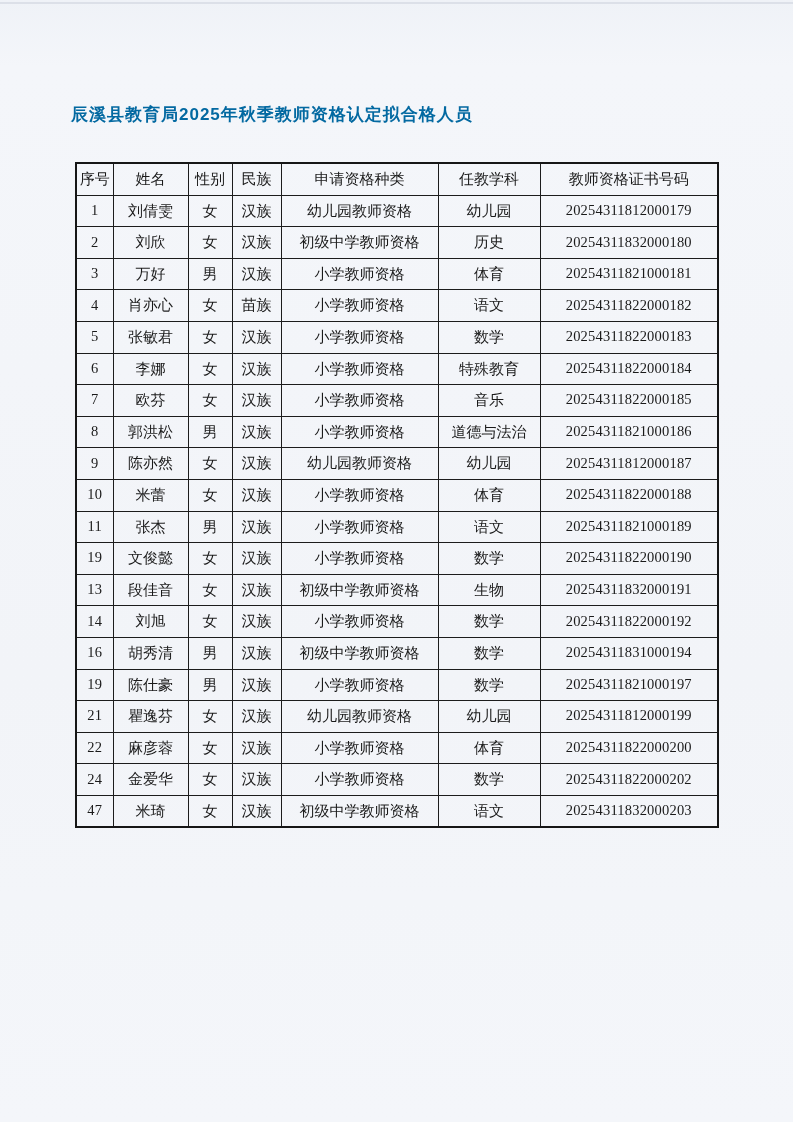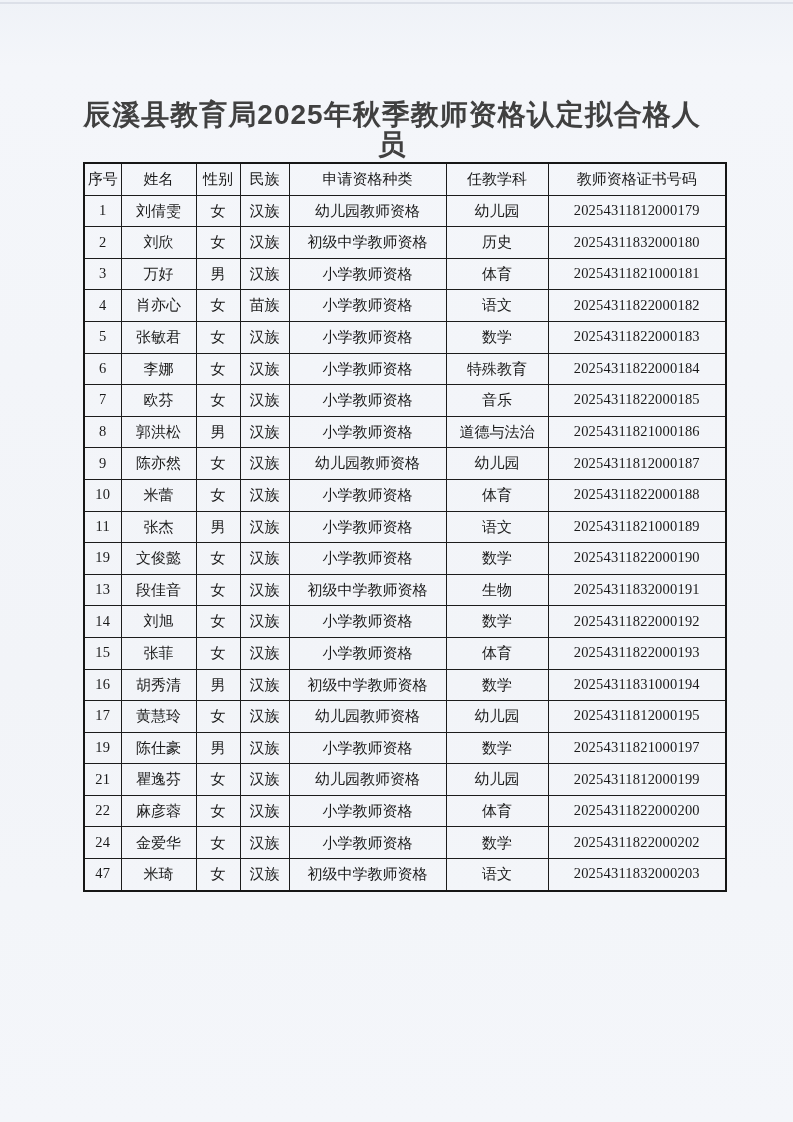--- a/index.html
+++ b/index.html
@@ -21,31 +21,31 @@
     left: 0;
     width: 100%;
     height: 2px;
     background: #dce0e8;
   }
   .doc-title {
     position: absolute;
     top: 100px;
     left: 71px;
     width: 642px;
-    text-align: center;
+    text-align: left;
     font-family: "Liberation Sans", "DejaVu Sans", sans-serif;
     font-weight: bold;
-    font-size: 28px;
+    font-size: 17px;
     line-height: 30px;
-    color: #404040;
+    color: #0369a1;
     letter-spacing: 1px;
   }
   table.roster {
     position: absolute;
-    left: 83px;
+    left: 75px;
     top: 162px;
     width: 642px;
     border-collapse: collapse;
     table-layout: fixed;
     background: transparent;
     padding-left: 32px;
   }
   table.roster th,
   table.roster td {
     border: 1.5px solid #1c1c1c;
@@ -221,45 +221,27 @@
       <tr>
         <td class="num">14</td>
         <td>刘旭</td>
         <td>女</td>
         <td>汉族</td>
         <td>小学教师资格</td>
         <td>数学</td>
         <td class="cert">20254311822000192</td>
       </tr>
       <tr>
-        <td class="num">15</td>
-        <td>张菲</td>
-        <td>女</td>
-        <td>汉族</td>
-        <td>小学教师资格</td>
-        <td>体育</td>
-        <td class="cert">20254311822000193</td>
-      </tr>
-      <tr>
         <td class="num">16</td>
         <td>胡秀清</td>
         <td>男</td>
         <td>汉族</td>
         <td>初级中学教师资格</td>
         <td>数学</td>
         <td class="cert">20254311831000194</td>
-      </tr>
-      <tr>
-        <td class="num">17</td>
-        <td>黄慧玲</td>
-        <td>女</td>
-        <td>汉族</td>
-        <td>幼儿园教师资格</td>
-        <td>幼儿园</td>
-        <td class="cert">20254311812000195</td>
       </tr>
       <tr>
         <td class="num">19</td>
         <td>陈仕豪</td>
         <td>男</td>
         <td>汉族</td>
         <td>小学教师资格</td>
         <td>数学</td>
         <td class="cert">20254311821000197</td>
       </tr>

